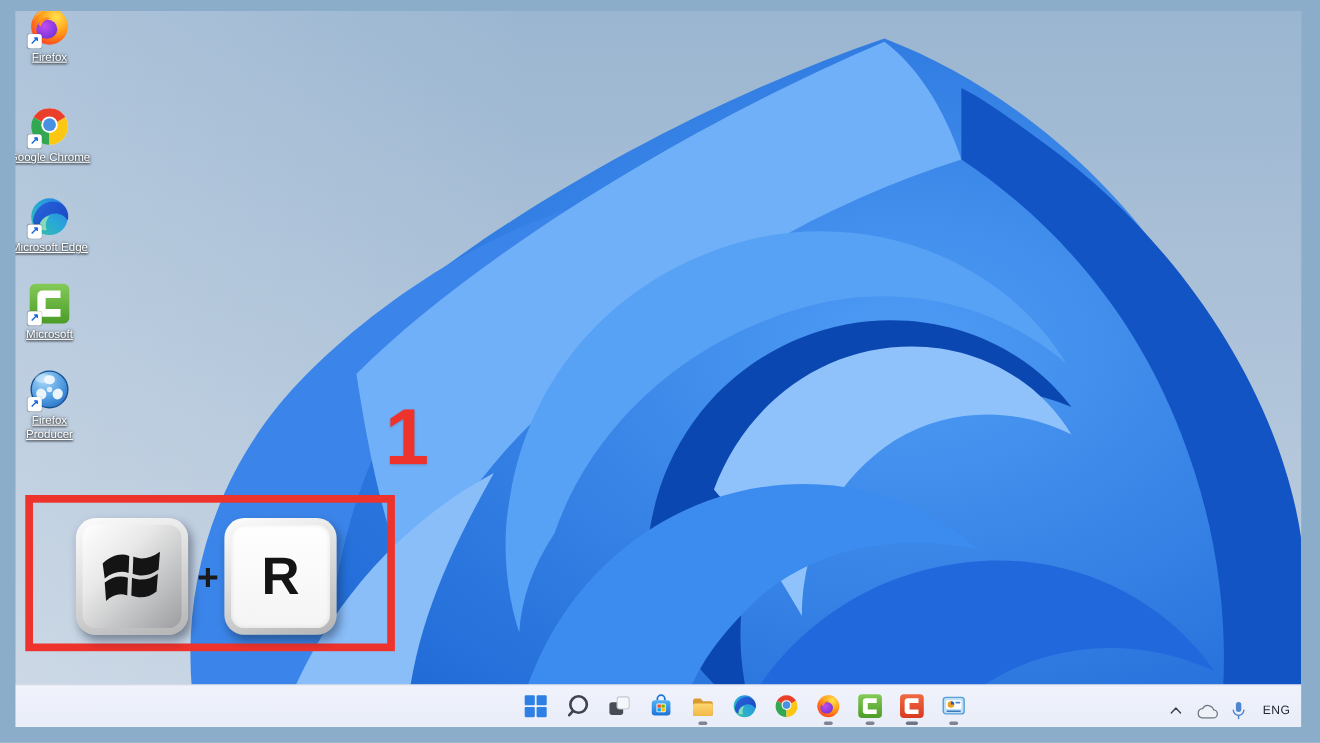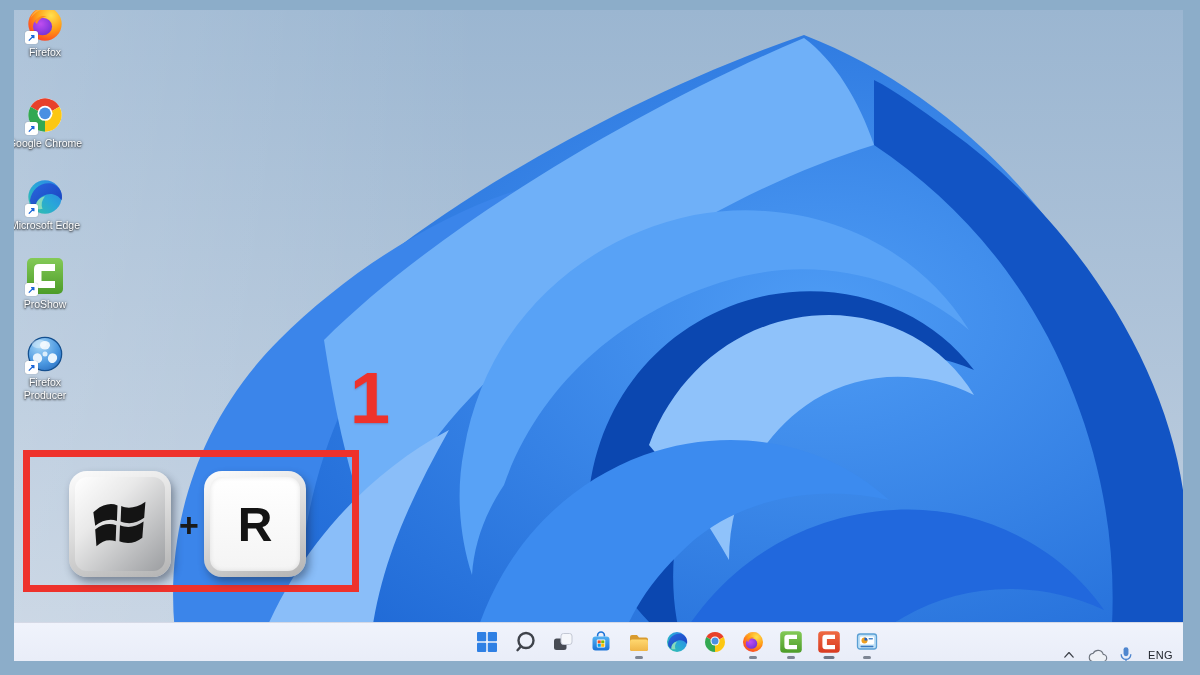--- a/index.html
+++ b/index.html
@@ -19,20 +19,21 @@
   
   .dicon{
     position:absolute;left:-7px;width:76px;
     display:flex;flex-direction:column;align-items:center;
     cursor:default;
   }
   .dicon .art{width:40px;height:40px;position:relative;}
   .dicon .label{
     margin-top:2px;font-size:10.5px;line-height:1.2;color:#fff;text-align:center;
     text-shadow:0 1px 2px rgba(0,0,0,.85),0 0 3px rgba(0,0,0,.5);
+    text-decoration:underline;
   }
   .sc-arrow{
     position:absolute;left:0;bottom:0;width:13px;height:13px;border-radius:2.5px;
     background:#fff;box-shadow:0 0 1px rgba(0,0,0,.4);
     display:flex;align-items:center;justify-content:center;
     font-size:10px;font-weight:700;color:#1a66d8;line-height:1;
   }
 
   
   .anno-box{
@@ -74,21 +75,21 @@
     display:flex;align-items:center;gap:12px;
   }
   .tb-item{position:relative;width:26px;height:26px;display:flex;align-items:center;justify-content:center;border-radius:5px;}
   .tb-item .dot{
     display:none;position:absolute;bottom:-4px;left:50%;transform:translateX(-50%);
     width:8px;height:3px;border-radius:2px;background:#7d8594;
   }
   .tb-item.running .dot{display:block;}
   .tb-item.active-win .dot{width:11px;background:#6d7686;}
   .tray{
-    position:absolute;right:6px;top:13px;height:100%;
+    position:absolute;right:6px;top:4px;height:100%;
     display:flex;align-items:center;gap:11px;
   }
   .tray .lang{font-size:11px;color:#23272f;letter-spacing:.4px;padding:0 4px;}
 </style>
 </head>
 <body>
 
 <div class="frame">
 
   <svg class="wallpaper" viewBox="0 0 1169 651" preserveAspectRatio="none">
@@ -190,21 +191,21 @@
           <linearGradient id="ctg" x1="0" y1="0" x2="0" y2="1">
             <stop offset="0" stop-color="#84ca57"></stop>
               <stop offset="1" stop-color="#4c9c28"></stop>
           </linearGradient>
         </defs>
         <rect x="2" y="2" width="36" height="36" rx="5" fill="url(#ctg)"></rect>
         <path d="M30,8 L14,8 Q9,8 9,13 L9,27 Q9,32 14,32 L30,32 L30,25 L16.5,25 L16.5,15 L30,15 Z" fill="#fff"></path>
       </svg>
       <span class="sc-arrow">↗</span>
     </div>
-    <div class="label">ProShow</div>
+    <div class="label">Microsoft</div>
   </div>
 
   <div class="dicon" style="top:324px">
     <div class="art">
       <svg width="40" height="40" viewBox="0 0 48 48">
         <defs>
           <radialGradient id="psg" cx="0.35" cy="0.25" r="1">
             <stop offset="0" stop-color="#a8d8f8"></stop>
               <stop offset="0.55" stop-color="#4a97e0"></stop>
               <stop offset="1" stop-color="#1c5cb0"></stop>

